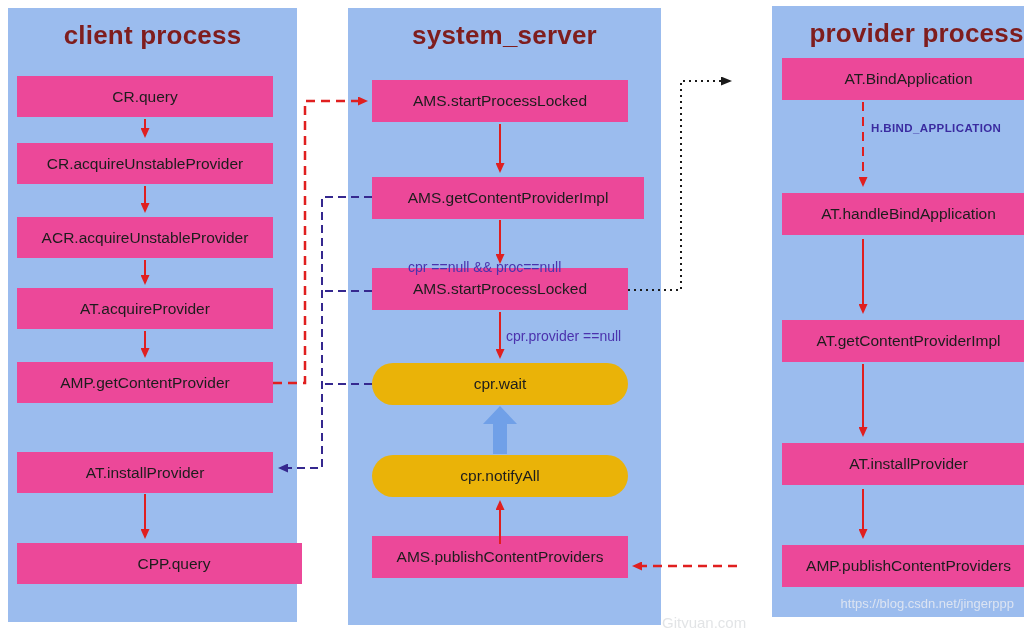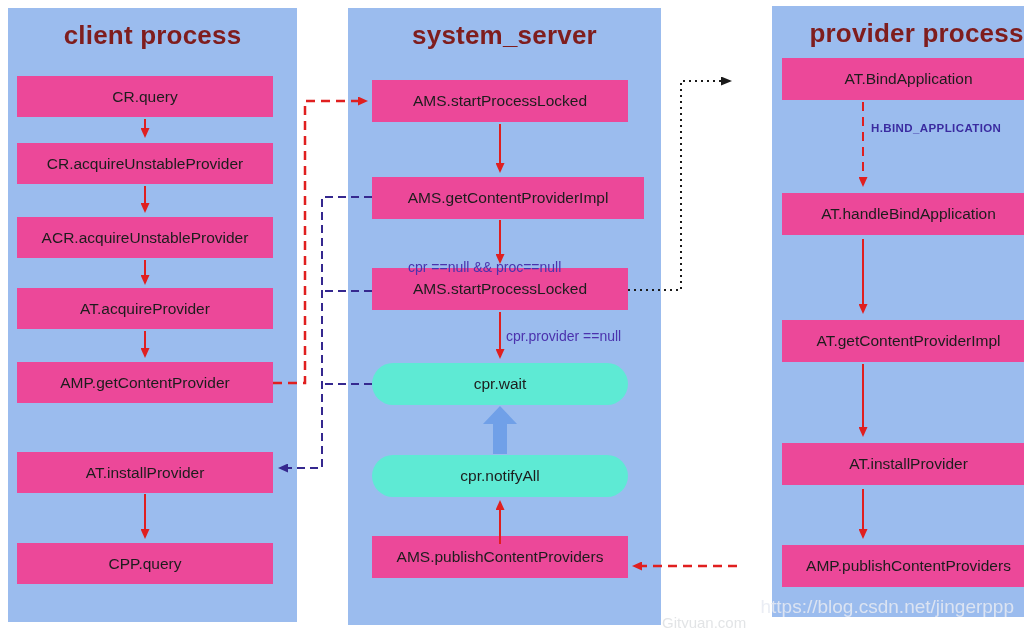--- a/index.html
+++ b/index.html
@@ -10,45 +10,45 @@
   .panel{position:absolute;background:#9bbcee;}
   .panel-title{
     position:absolute;top:12px;left:0;width:100%;text-align:center;
     font-size:26px;font-weight:bold;color:#7f1d1d;letter-spacing:0.2px;
   }
   .box{
     position:absolute;background:#ec4899;color:#1d1d1d;
     display:flex;align-items:center;justify-content:center;
     font-size:15.5px;line-height:1;white-space:nowrap;
   }
-  .box.green{background:#5eead4;border-radius:21px;}
+  .box.green{background:#eab308;border-radius:21px;}
   .edges{position:absolute;left:0;top:0;width:1024px;height:628px;pointer-events:none;}
   .edge-label{
     position:absolute;color:#4b32ad;font-size:14px;white-space:nowrap;
   }
   .edge-label.small{font-size:11.5px;font-weight:bold;color:#3a2ba0;letter-spacing:0.4px;}
   .watermark{
-    position:absolute;color:rgba(230,234,242,0.85);font-size:19px;white-space:nowrap;
+    position:absolute;color:rgba(230,234,242,0.85);font-size:13px;white-space:nowrap;
   }
   .watermark.faint{color:rgba(190,195,200,0.45);font-size:15px;}
 </style>
 </head>
 <body>
 
 <div class="stage">
 
   <div class="panel" style="left:8px;top:8px;width:289px;height:614px;">
     <div class="panel-title">client process</div>
     <div class="box" style="left:9px;top:68px;width:256px;height:41px;">CR.query</div>
     <div class="box" style="left:9px;top:135px;width:256px;height:41px;">CR.acquireUnstableProvider</div>
     <div class="box" style="left:9px;top:209px;width:256px;height:41px;">ACR.acquireUnstableProvider</div>
     <div class="box" style="left:9px;top:280px;width:256px;height:41px;">AT.acquireProvider</div>
     <div class="box" style="left:9px;top:354px;width:256px;height:41px;">AMP.getContentProvider</div>
     <div class="box" style="left:9px;top:444px;width:256px;height:41px;">AT.installProvider</div>
-    <div class="box" style="left:9px;top:535px;width:256px;height:41px;">CPP.query</div>
+    <div class="box" style="left:9px;top:535px;width:256px;height:41px;padding-left:29px;">CPP.query</div>
   </div>
 
   <div class="panel" style="left:348px;top:8px;width:313px;height:617px;">
     <div class="panel-title">system_server</div>
     <div class="box" style="left:24px;top:72px;width:256px;height:42px;">AMS.startProcessLocked</div>
     <div class="box" style="left:24px;top:169px;width:272px;height:42px;">AMS.getContentProviderImpl</div>
     <div class="box" style="left:24px;top:260px;width:256px;height:42px;">AMS.startProcessLocked</div>
     <div class="box green" style="left:24px;top:355px;width:256px;height:42px;">cpr.wait</div>
     <div class="box green" style="left:24px;top:447px;width:256px;height:42px;">cpr.notifyAll</div>
     <div class="box" style="left:24px;top:528px;width:256px;height:42px;">AMS.publishContentProviders</div>

